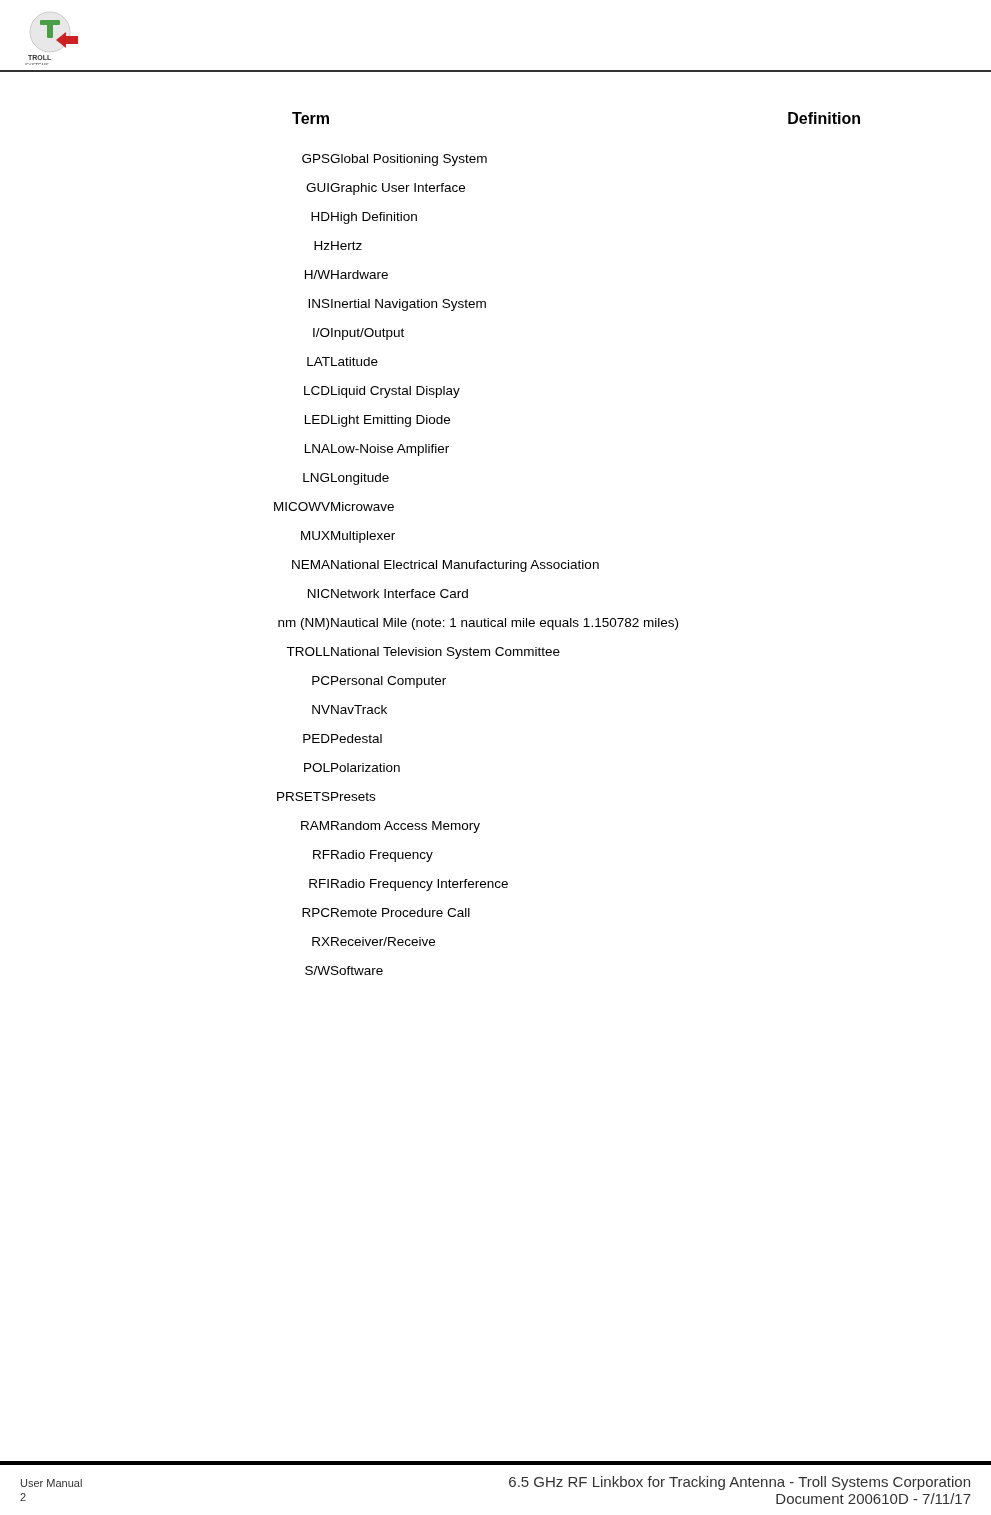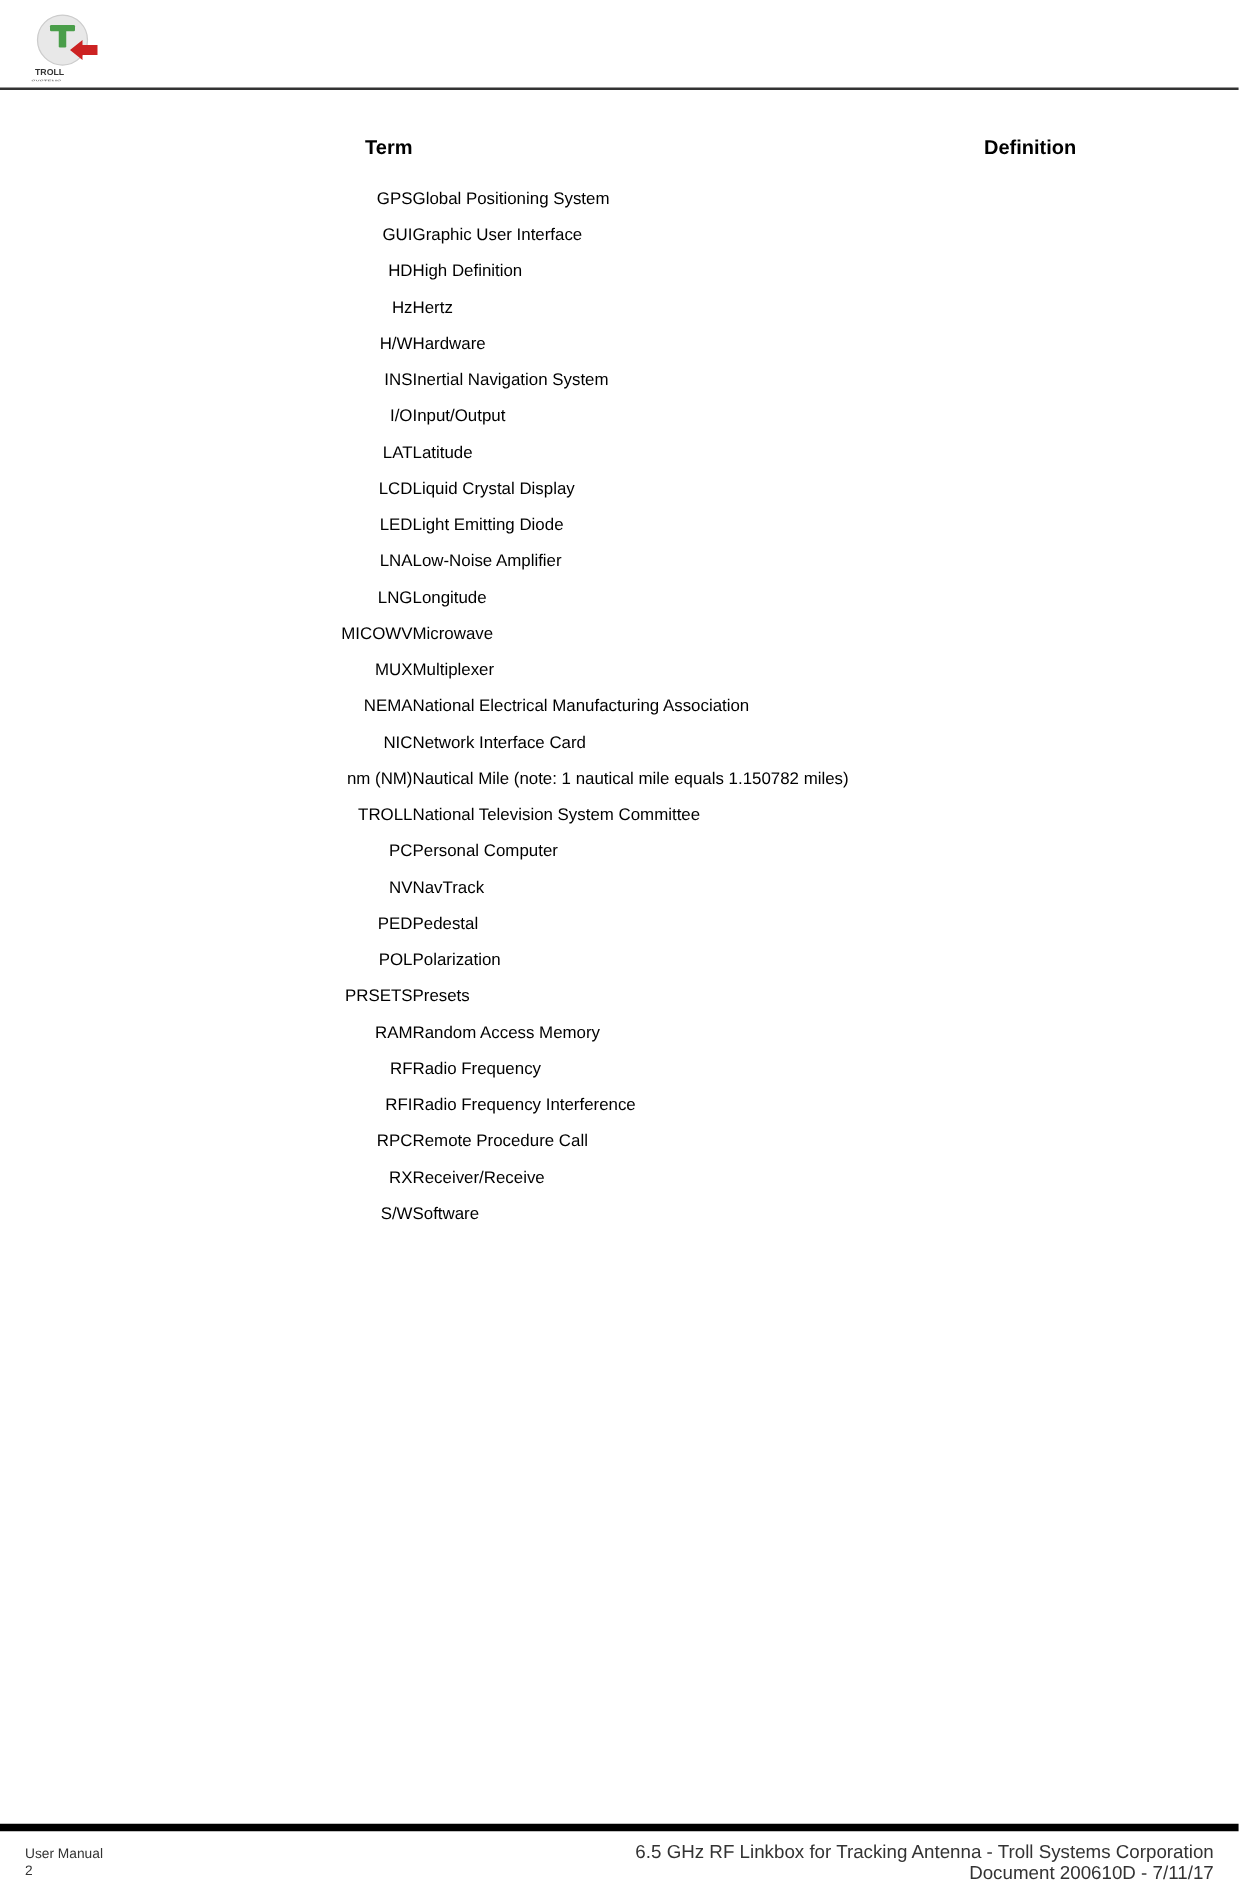--- a/index.html
+++ b/index.html
@@ -74,21 +74,21 @@
 
     .glossary-table tbody tr td.def-cell {
       font-weight: normal;
     }
 
     .footer {
       position: absolute;
       bottom: 0;
       left: 0;
       right: 0;
-      border-top: 6px solid #000000;
+      border-top: 4px solid #000000;
       padding: 8px 20px;
       display: flex;
       justify-content: space-between;
       align-items: center;
       font-size: 11px;
       color: #333;
     }
 
     .footer-left {
       display: flex;

